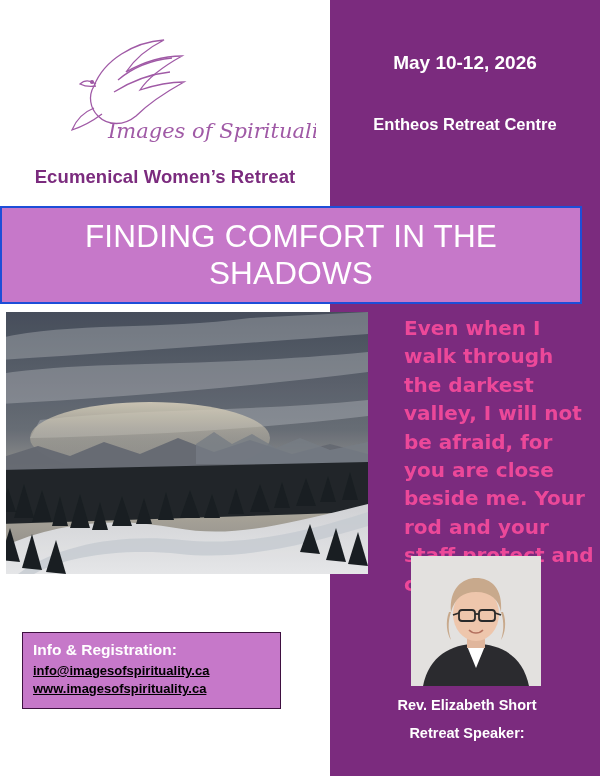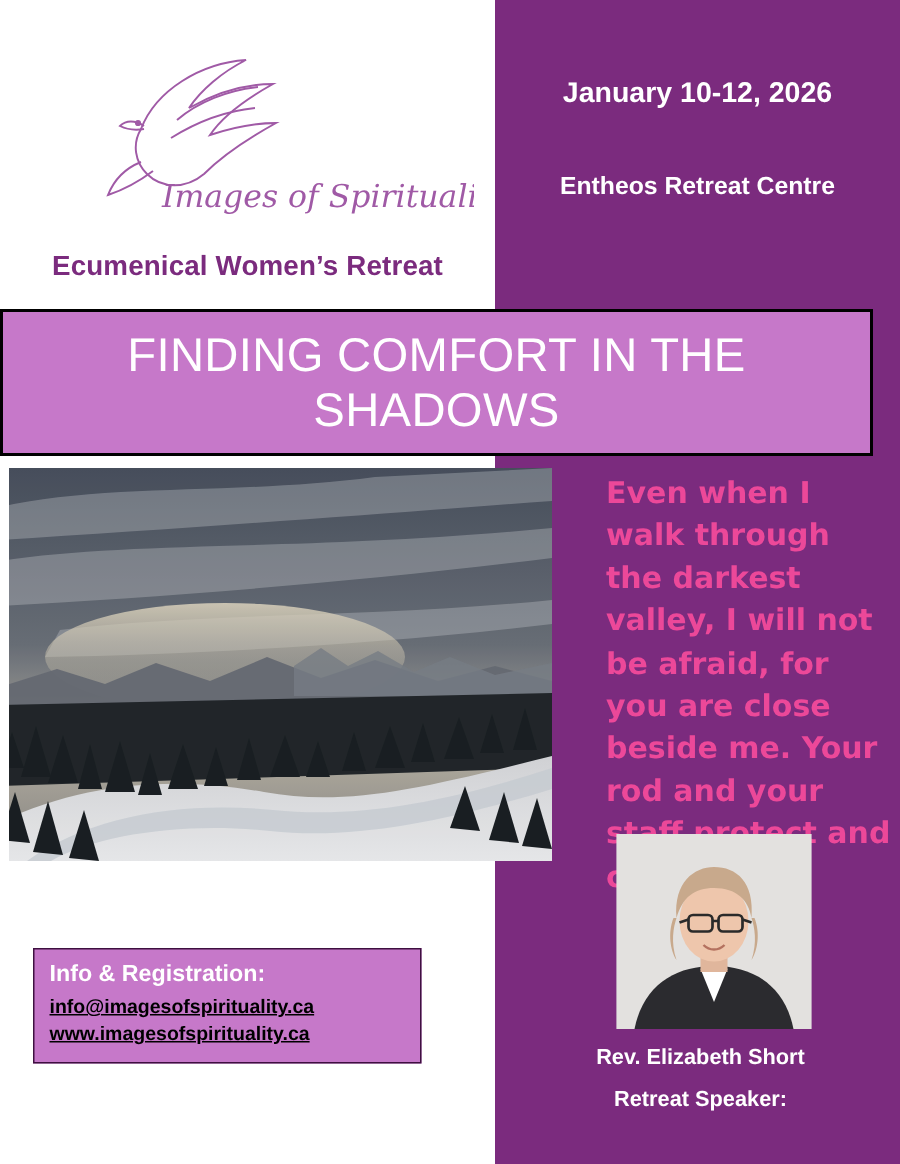--- a/index.html
+++ b/index.html
@@ -86,21 +86,21 @@
   }
 
   
   .title-banner {
     position: absolute;
     left: 0;
     top: 206px;
     width: 582px;
     height: 98px;
     background: #c678c9;
-    border: 2px solid #000000;
+    border: 2px solid #1d4ed8;
     box-sizing: border-box;
     display: flex;
     align-items: center;
     justify-content: center;
     text-align: center;
   }
   .title-banner-text {
     color: #ffffff;
     font-size: 31.5px;
     font-weight: 500;
@@ -227,21 +227,21 @@
         <path d="M40 64 C34 60 28 60 24 64 C28 66 34 67 40 66"></path>
         <circle cx="36" cy="62" r="1.4" fill="#a05aa6"></circle>
       </g>
       <text x="52" y="118" font-family="DejaVu Serif, serif" font-style="italic" font-size="21" fill="#a05aa6">Images of Spirituality</text>
     </svg>
   </div>
 
   <div class="retreat-subtitle">Ecumenical Women’s Retreat</div>
 
   <div class="date-block">
-    <div class="date-line">January 10-12, 2026</div>
+    <div class="date-line">May 10-12, 2026</div>
     <div class="venue-line">Entheos Retreat Centre</div>
   </div>
 
   <div class="title-banner">
     <div class="title-banner-text">FINDING COMFORT IN THE SHADOWS</div>
   </div>
 
   <div class="landscape">
     <svg width="368" height="262" viewBox="0 0 368 262" xmlns="http://www.w3.org/2000/svg" aria-hidden="true">
       <defs>

